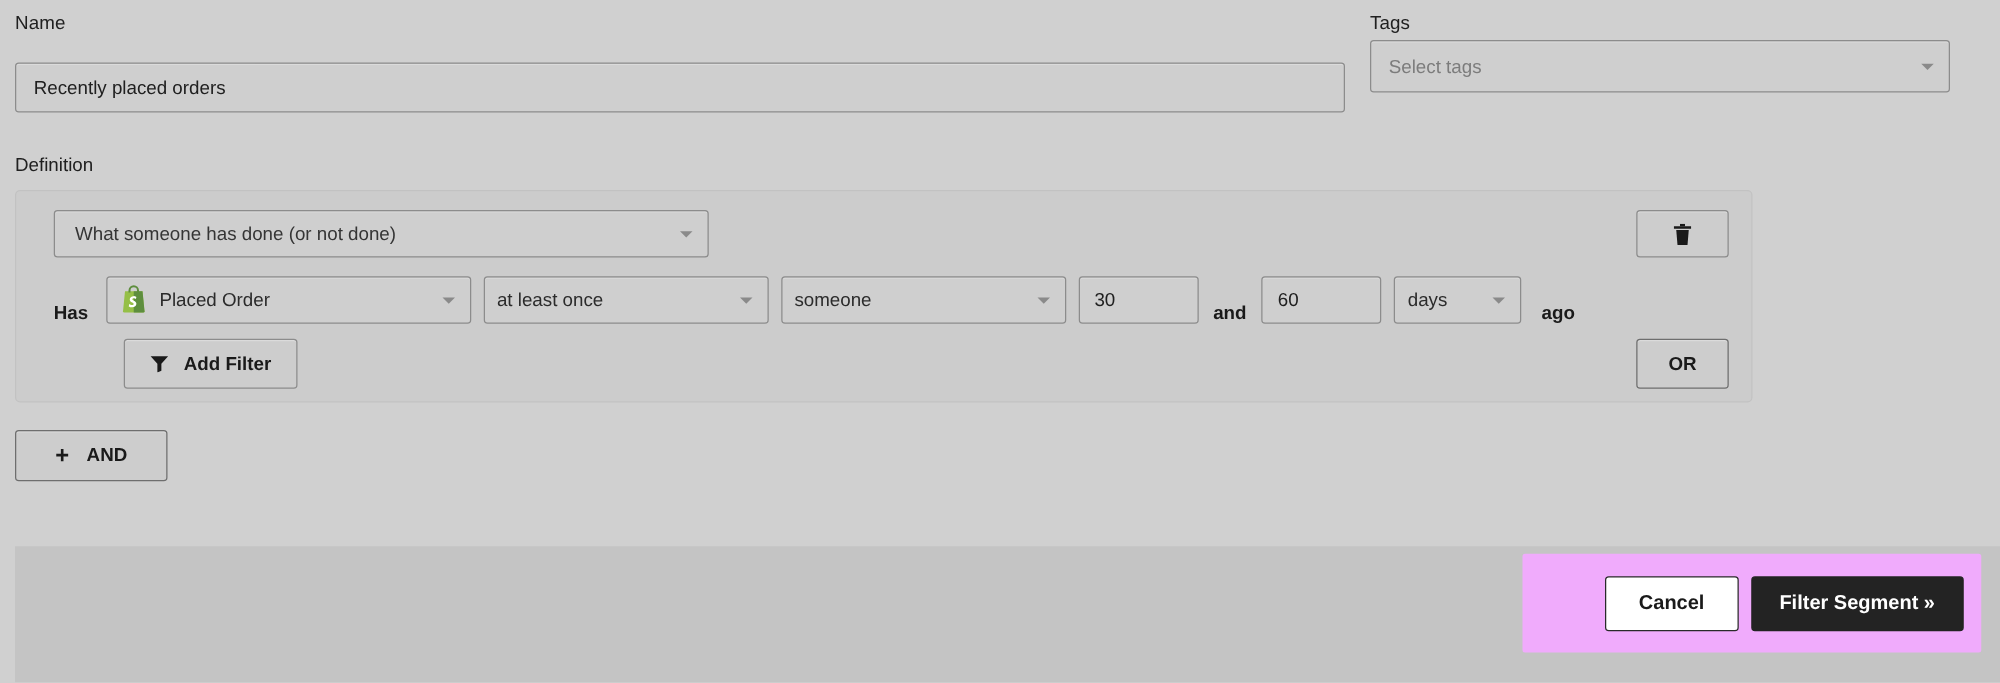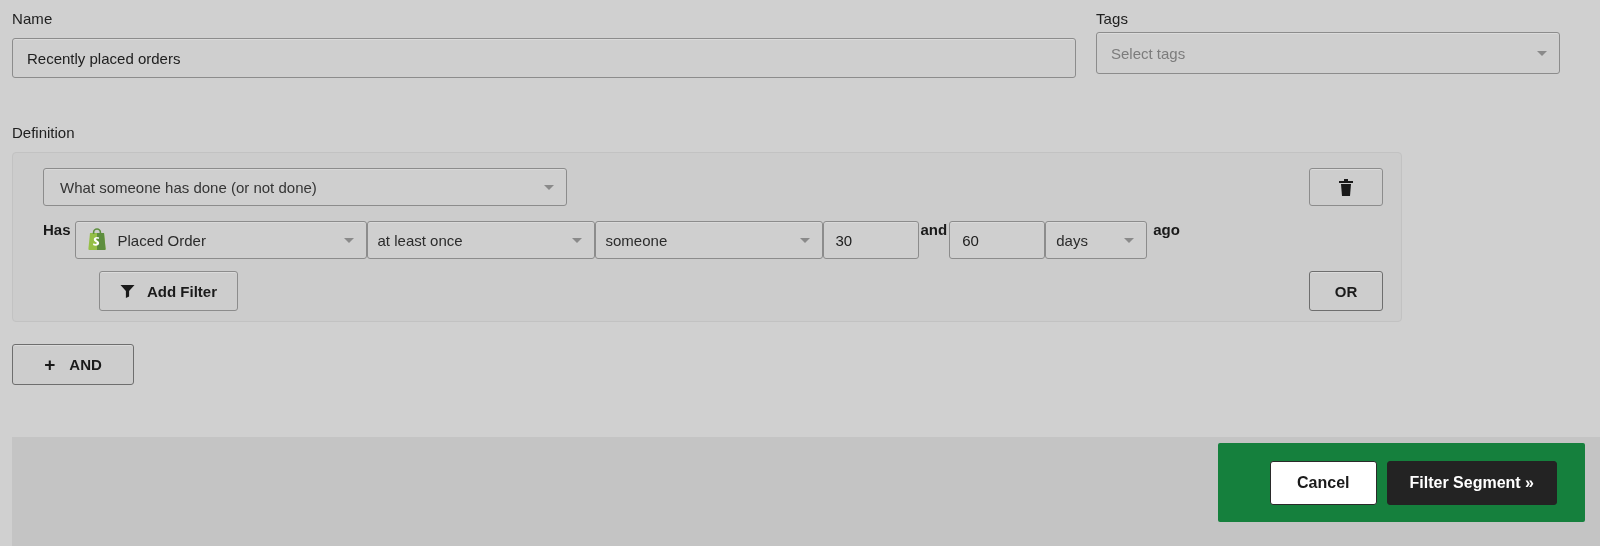--- a/index.html
+++ b/index.html
@@ -38,21 +38,21 @@
     line-height: 18px;
     letter-spacing: 0.1px;
   }
 
   .name-group {
     position: absolute;
     left: 12px;
     top: 10px;
     width: 1064px;
   }
-  .name-group .field-label { margin-bottom: 10px; }
+  .name-group .field-label { margin-bottom: 22px; }
 
   .text-input {
     box-sizing: border-box;
     width: 100%;
     height: 40px;
     background: #cfcfcf;
     border: 1px solid #8c8c8c;
     border-radius: 3px;
     font-family: "Liberation Sans", sans-serif;
     font-size: 15px;
@@ -135,21 +135,22 @@
     font-size: 15px;
     color: #353535;
     box-shadow: inset 0 1px 0 rgba(255,255,255,0.22);
   }
 
   .filter-row {
     position: absolute;
     left: 30px;
     top: 68px;
     display: flex;
-    align-items: flex-start;
+    align-items: flex-end;
+    gap: 10px;
   }
 
   .row-prefix {
     font-size: 15px;
     font-weight: bold;
     color: #1a1a1a;
     margin-right: 4px;
   }
 
   .row-conj {
@@ -303,27 +304,27 @@
     height: 109px;
     background: #c4c4c4;
   }
 
   .footer-actions {
     position: absolute;
     left: 1218px;
     top: 443px;
     width: 367px;
     height: 79px;
-    background: #15803d;
+    background: #f0abfc;
     border-radius: 2px;
     display: flex;
     align-items: center;
     justify-content: flex-end;
     gap: 0;
-    padding-right: 28px;
+    padding-right: 14px;
     box-sizing: border-box;
   }
 
   .cancel-btn {
     box-sizing: border-box;
     height: 44px;
     padding: 0 26px;
     background: #ffffff;
     border: 1px solid #2a2a2a;
     border-radius: 3px;

